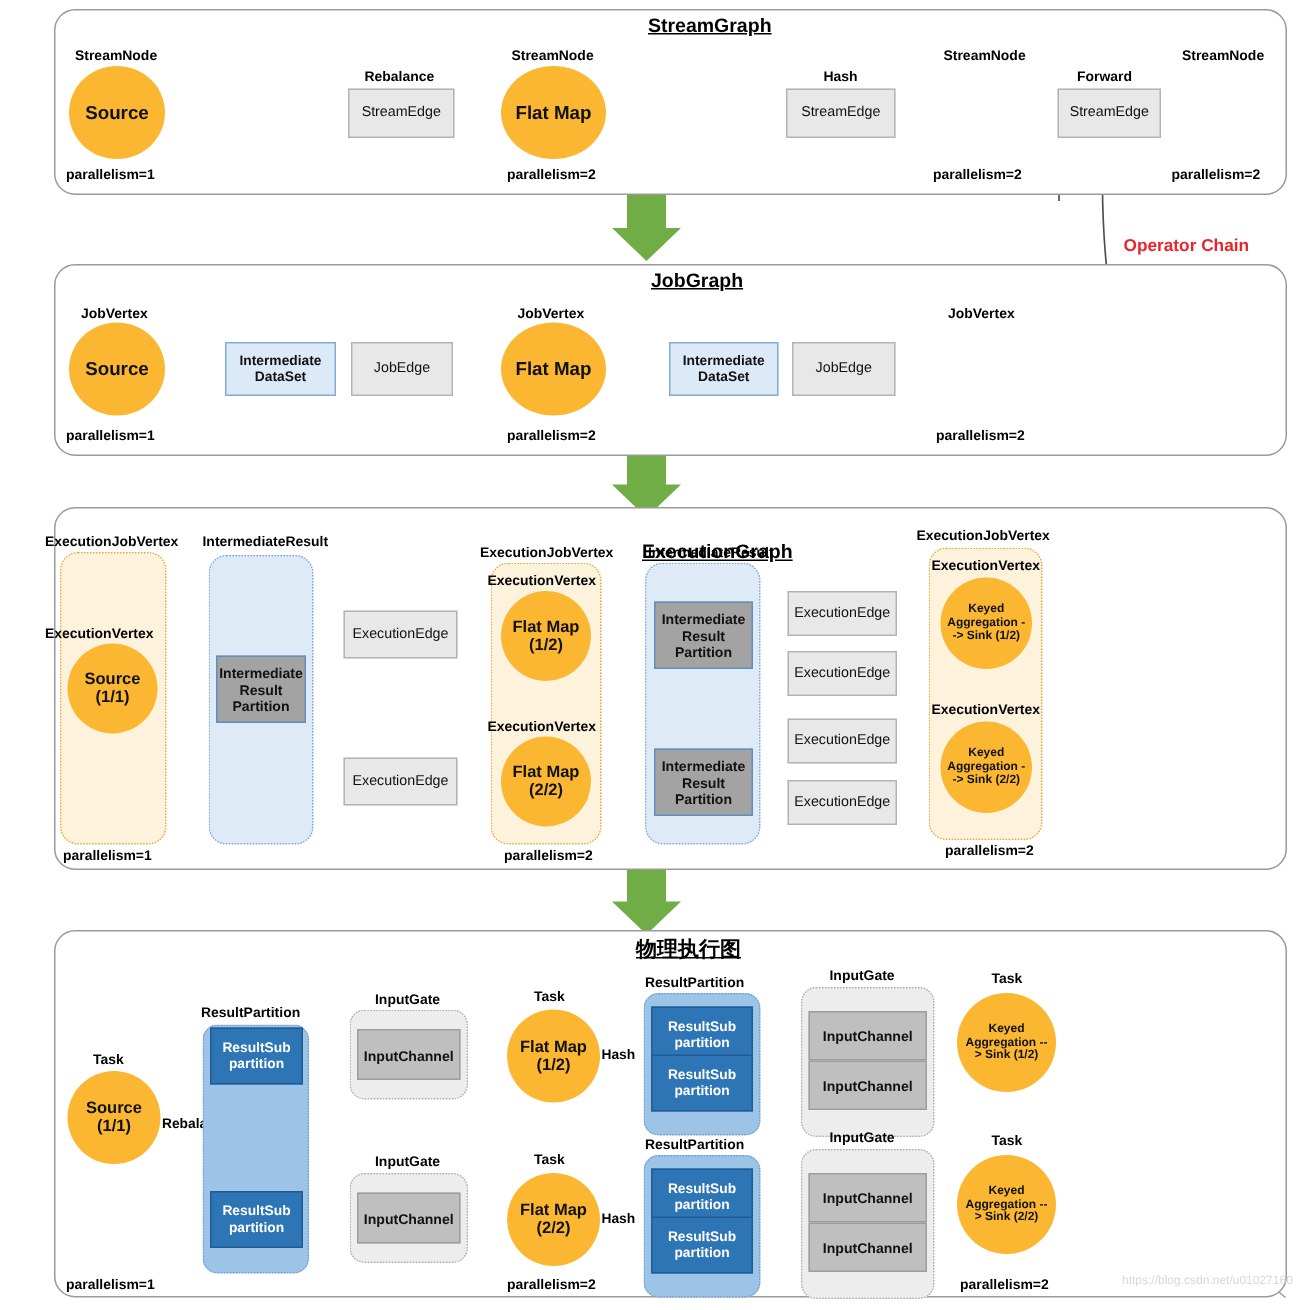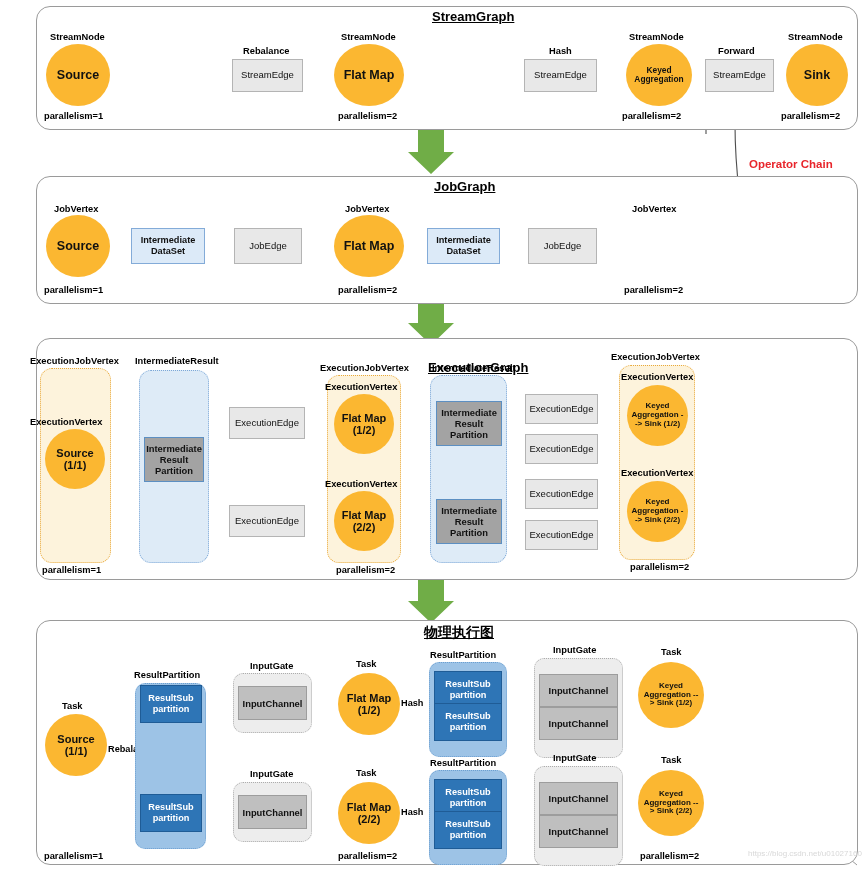--- a/index.html
+++ b/index.html
@@ -60,20 +60,21 @@
   
   .rect-lblue {
     background: #DCEAF8;
     border: 1px solid #83ABD8;
     display:flex; align-items:center; justify-content:center;
     text-align:center;
     font-size: 9.2px;
     color:#111;
     line-height:1.18;
     font-weight:600;
+    margin-left:19px;
   }
   
   .rect-mblue {
     background: #a3a3a3;
     border: 1px solid #5C8FC2;
     display:flex; align-items:center; justify-content:center;
     text-align:center;
     font-size: 9.4px;
     color:#111;
     line-height:1.2;
@@ -255,28 +256,26 @@
   <div class="n rect-gray" style="left:232px; top:59px; width:71px; height:33px;">StreamEdge</div>
 
   <div class="cap" style="left:341px; top:32px;">StreamNode</div>
   <div class="n ell big" style="left:334px; top:44px; width:70px; height:62px;">Flat Map</div>
   <div class="par" style="left:338px; top:111px;">parallelism=2</div>
 
   <div class="cap" style="left:549px; top:46px;">Hash</div>
   <div class="n rect-gray" style="left:524px; top:59px; width:73px; height:33px;">StreamEdge</div>
 
   <div class="cap" style="left:629px; top:32px;">StreamNode</div>
-  <div class="n ell sm" style="left:626px; top:44px; width:66px; height:62px; padding:0 4px;">Keyed Aggregation</div>
   <div class="par" style="left:622px; top:111px;">parallelism=2</div>
 
   <div class="cap" style="left:718px; top:46px;">Forward</div>
   <div class="n rect-gray" style="left:705px; top:59px; width:69px; height:33px;">StreamEdge</div>
 
   <div class="cap" style="left:788px; top:32px;">StreamNode</div>
-  <div class="n ell big" style="left:786px; top:44px; width:62px; height:62px;">Sink</div>
   <div class="par" style="left:781px; top:111px;">parallelism=2</div>
 
   <div class="opchain" style="left:749px; top:158px;">Operator Chain</div>
 
   <div class="panel" style="left:36px; top:176px; width:822px; height:128px;"></div>
   <div class="panel-title" style="left:434px; top:179px;">JobGraph</div>
 
   <div class="cap" style="left:54px; top:204px;">JobVertex</div>
   <div class="n ell big" style="left:46px; top:215px; width:64px; height:62px;">Source</div>
   <div class="par" style="left:44px; top:285px;">parallelism=1</div>

